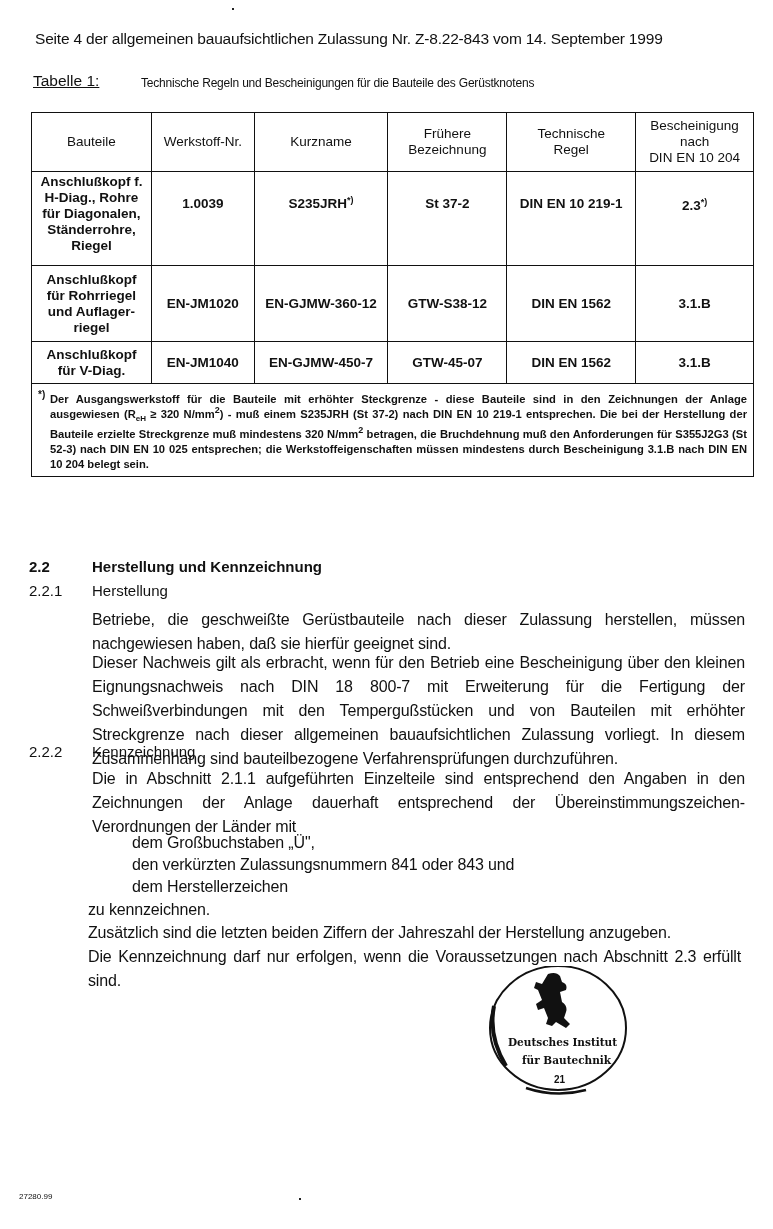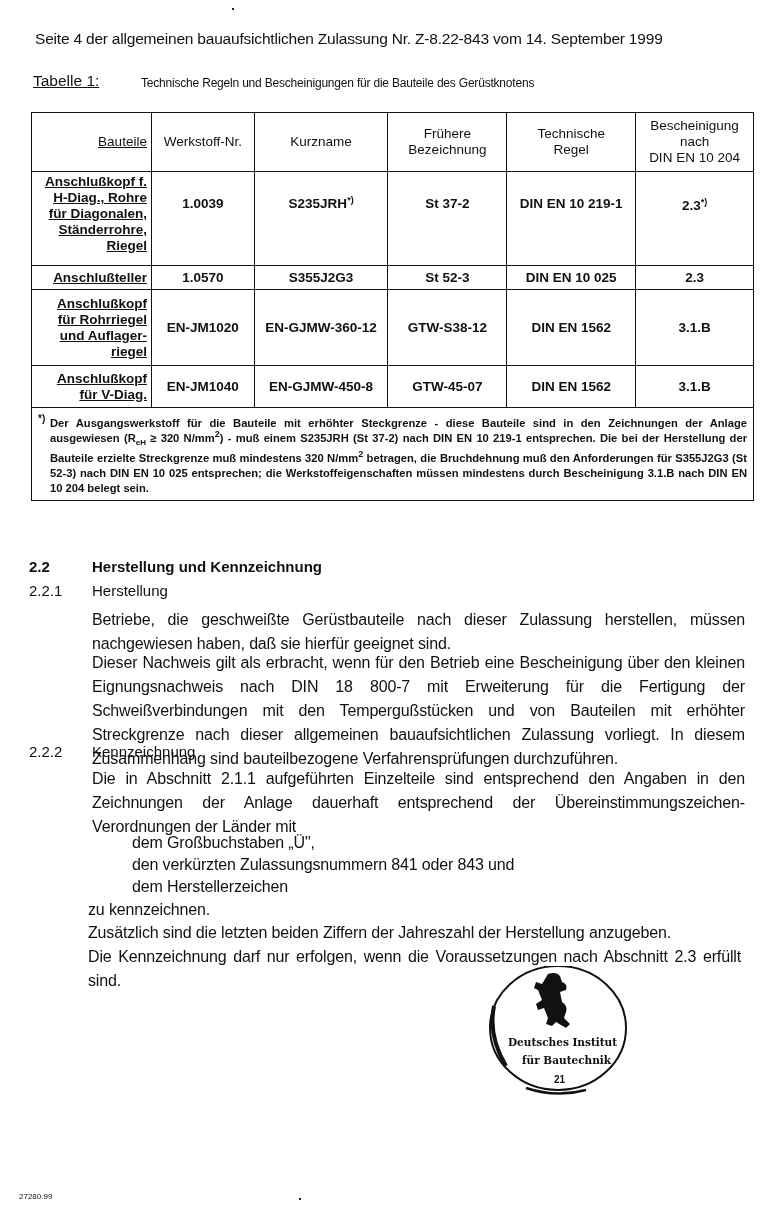--- a/index.html
+++ b/index.html
@@ -9,21 +9,21 @@
   .hdr { left:35px; top:30px; font-size:15.5px; letter-spacing:-0.2px; }
   .cap-label { left:33px; top:72px; font-size:15.5px; text-decoration:underline;text-align:center; }
   .cap-text { left:141px; top:76px; font-size:12px; letter-spacing:-0.2px; }
   .dot { width:2px; height:2px; background:#222; }
 
   table.t { position:absolute; left:31px; top:112px; width:723px;
             border-collapse:collapse; font-size:13px; }
   table.t td, table.t th { border:1.6px solid #111; padding:2px 4px; font-weight:normal;
             text-align:center; vertical-align:middle; line-height:16px; }
   table.t th { font-size:13.5px; height:54px; }
-  table.t th.left, table.t td.left { text-align:right;text-decoration:underline; }
+  table.t th.left, table.t td.left { text-align:center; }
   table.t td { font-weight:bold; font-size:13.5px; }
   table.t td.left { font-size:13.5px; }
   sup { font-size:9px; vertical-align:super; line-height:0; }
   .fn-cell { text-align:left !important; font-size:11.2px !important; line-height:15.2px !important;
              padding:3px 6px 4px 6px !important; font-weight:bold; }
   .fn-mark { font-size:10px; vertical-align:top; margin-right:2px; }
   .fn-text { display:block; text-align:justify; padding-left:12px; margin-top:-10px; }
   sub { font-size:8px; }
 
   .sec { font-size:15px; }
@@ -82,28 +82,20 @@
       <div>Ständerrohre,</div>
       <div>Riegel</div>
     </td>
     <td style="vertical-align:top;padding-top:24px">1.0039</td>
     <td style="vertical-align:top;padding-top:24px"><span>S235JRH</span><sup>*)</sup></td>
     <td style="vertical-align:top;padding-top:24px">St 37-2</td>
     <td style="vertical-align:top;padding-top:24px">DIN EN 10 219-1</td>
     <td style="vertical-align:top;padding-top:26px"><span>2.3</span><sup>*)</sup></td>
   </tr>
 
-  <tr style="height:24px">
-    <td class="left">Anschlußteller</td>
-    <td>1.0570</td>
-    <td>S355J2G3</td>
-    <td>St 52-3</td>
-    <td>DIN EN 10 025</td>
-    <td>2.3</td>
-  </tr>
 
   <tr style="height:76px">
     <td class="left">
       <div>Anschlußkopf</div>
       <div>für Rohrriegel</div>
       <div>und Auflager-</div>
       <div>riegel</div>
     </td>
     <td>EN-JM1020</td>
     <td>EN-GJMW-360-12</td>
@@ -111,21 +103,21 @@
     <td>DIN EN 1562</td>
     <td>3.1.B</td>
   </tr>
 
   <tr style="height:42px">
     <td class="left">
       <div>Anschlußkopf</div>
       <div>für V-Diag.</div>
     </td>
     <td>EN-JM1040</td>
-    <td>EN-GJMW-450-8</td>
+    <td>EN-GJMW-450-7</td>
     <td>GTW-45-07</td>
     <td>DIN EN 1562</td>
     <td>3.1.B</td>
   </tr>
 
 
   <tr>
     <td colspan="6" class="fn-cell">
       <span class="fn-mark">*)</span>
       <span class="fn-text"><span>Der Ausgangswerkstoff für die Bauteile mit erhöhter Steckgrenze - diese Bauteile sind in den Zeichnungen der Anlage ausgewiesen (R</span><sub>eH</sub><span> ≥ 320 N/mm</span><sup>2</sup><span>) -  muß einem S235JRH (St  37-2) nach DIN EN 10 219-1 entsprechen. Die bei der Herstellung der Bauteile erzielte Streckgrenze muß mindestens 320 N/mm</span><sup>2</sup><span> betragen, die Bruchdehnung muß den Anforderungen für S355J2G3 (St 52-3) nach DIN EN 10 025 entsprechen; die Werkstoffeigenschaften müssen mindestens durch Bescheinigung 3.1.B nach DIN EN 10 204 belegt sein.</span></span>

